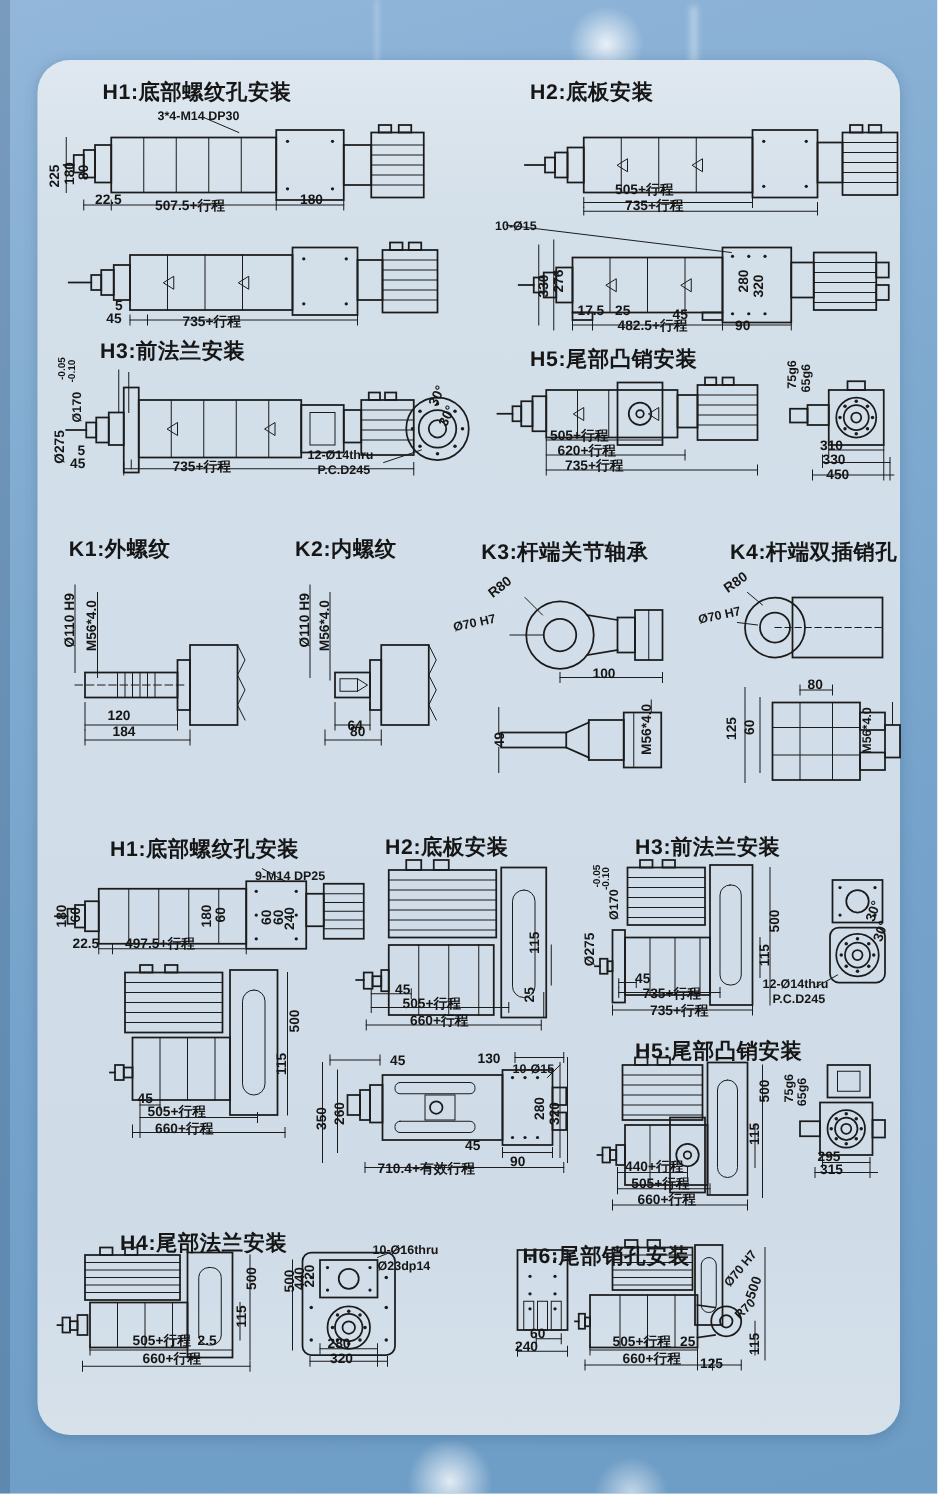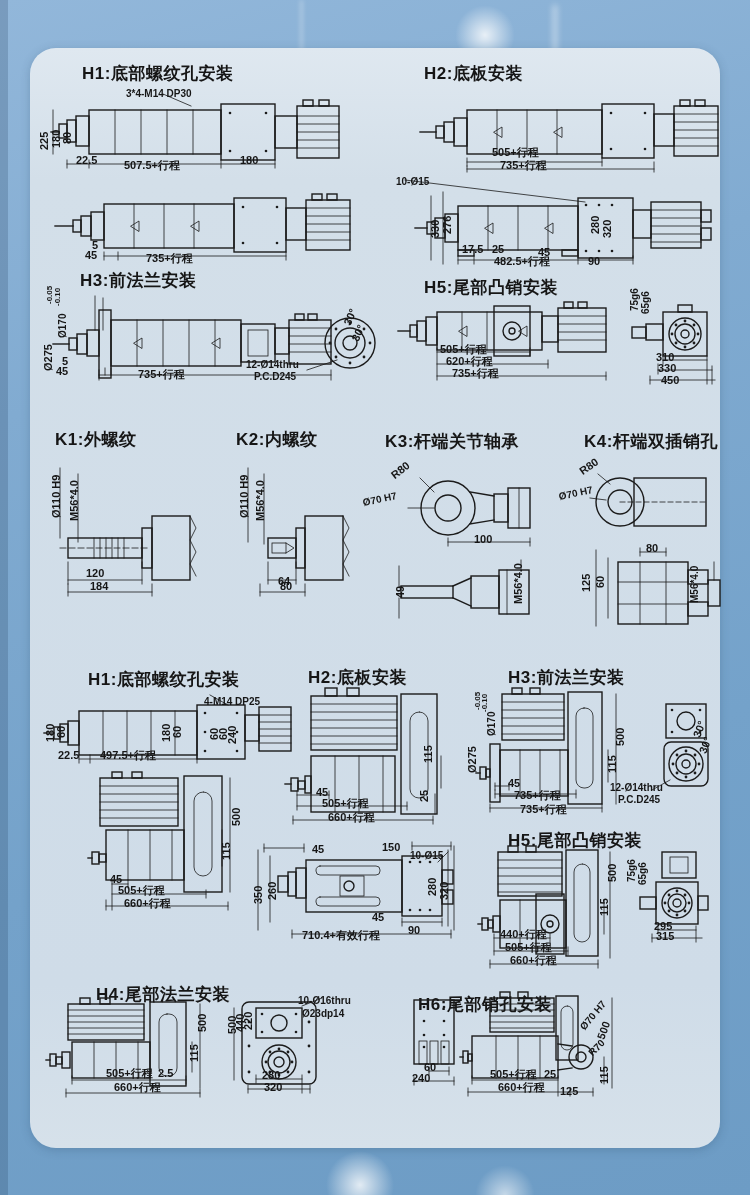--- a/index.html
+++ b/index.html
@@ -349,21 +349,21 @@
         <circle class="dot" cx="163" cy="58" r="1.3"></circle>
         <circle class="dot" cx="195" cy="58" r="1.3"></circle>
       <circle class="dot" cx="163" cy="39" r="1.3"></circle>
         <circle class="dot" cx="195" cy="39" r="1.3"></circle>
       <rect x="203" y="22" width="14" height="26"></rect>
       <rect x="217" y="14" width="32" height="44"></rect>
       <path class="th" d="M217 22H249M217 29H249M217 36H249M217 43H249M217 50H249"></path>
       <path class="th" d="M168 2L186 12M37 66H155M37 62V70M48 62V70M155 62V70"></path>
     </g>
   </svg>
-  <span class="d m" style="left:204px;top:697px">4-M14 DP25</span>
+  <span class="d m" style="left:204px;top:697px">9-M14 DP25</span>
   <span class="d r" style="left:56px;top:731px">180</span>
   <span class="d r" style="left:67px;top:727px">60</span>
   <span class="d r" style="left:172px;top:731px">180</span>
   <span class="d r" style="left:183px;top:727px">60</span>
   <span class="d r" style="left:220px;top:729px">60</span>
   <span class="d r" style="left:229px;top:729px">60</span>
   <span class="d r" style="left:238px;top:733px">240</span>
   <span class="d" style="left:58px;top:750px">22.5</span>
   <span class="d" style="left:100px;top:750px">497.5+行程</span>
   <svg style="left:88px;top:770px" width="168" height="142">
@@ -432,21 +432,21 @@
       <circle class="dot" cx="158" cy="68" r="1.3"></circle>
         <circle class="dot" cx="168" cy="68" r="1.3"></circle>
         <circle class="dot" cx="178" cy="68" r="1.3"></circle>
       <rect x="190" y="28" width="11" height="14"></rect>
         <rect x="190" y="48" width="11" height="14"></rect>
       <path class="th" d="M196 8V84M202 4V88"></path>
       <path class="th" d="M150 80H190M150 76V84M190 76V84M40 92H199M40 88V96M199 88V96"></path>
     </g>
   </svg>
   <span class="d" style="left:312px;top:844px">45</span>
-  <span class="d" style="left:382px;top:842px">150</span>
+  <span class="d" style="left:382px;top:842px">130</span>
   <span class="d m" style="left:410px;top:851px">10-Ø15</span>
   <span class="d r" style="left:264px;top:893px">350</span>
   <span class="d r" style="left:278px;top:889px">260</span>
   <span class="d r" style="left:438px;top:885px">280</span>
   <span class="d r" style="left:450px;top:889px">320</span>
   <span class="d" style="left:372px;top:912px">45</span>
   <span class="d" style="left:408px;top:925px">90</span>
   <span class="d" style="left:302px;top:930px">710.4+有效行程</span>
 
   <span class="t" style="left:508px;top:666px">H3:前法兰安装</span>

